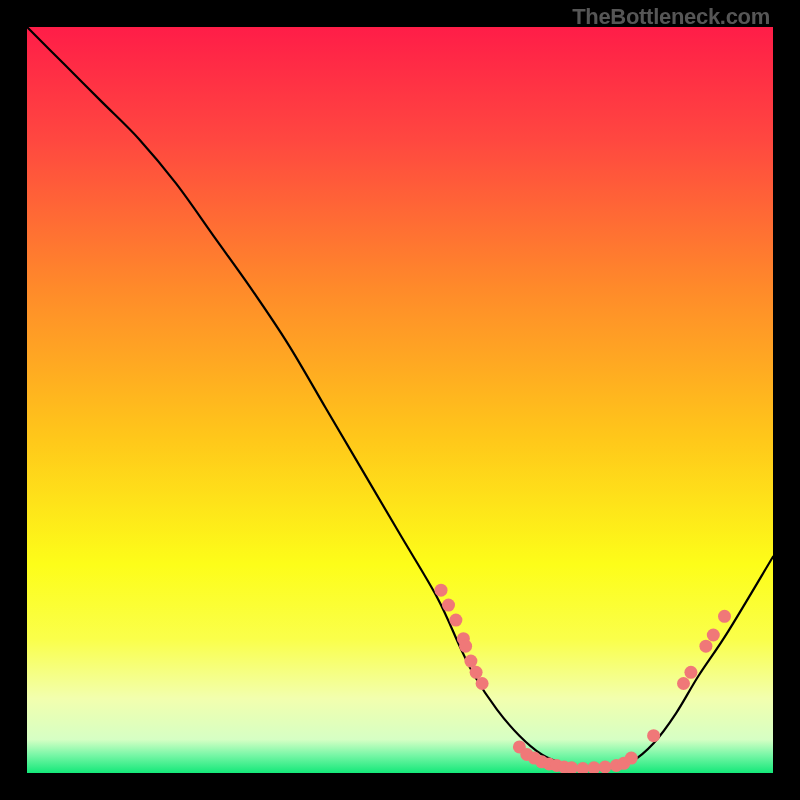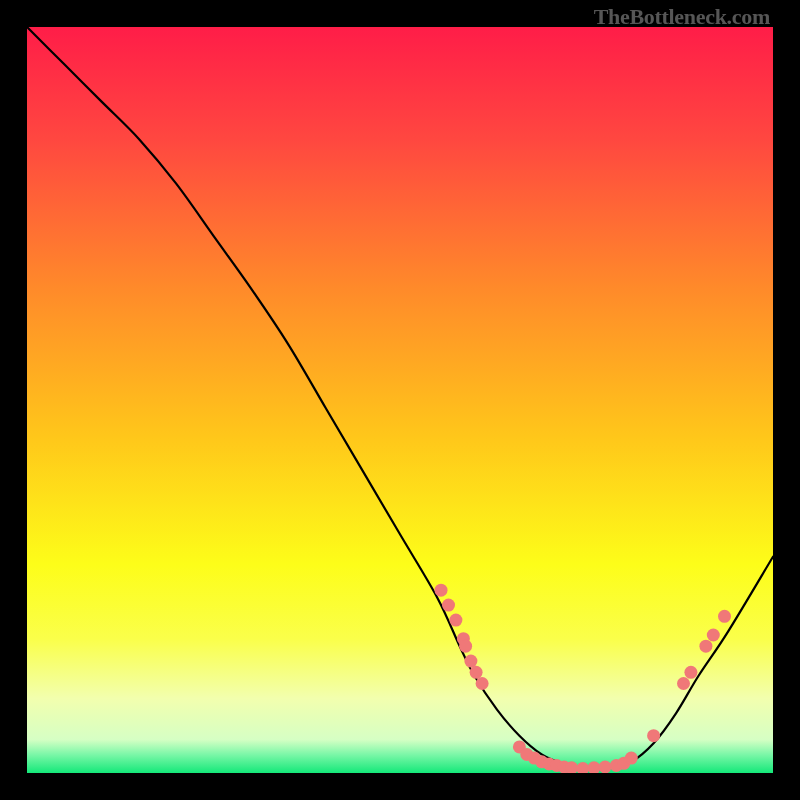--- a/index.html
+++ b/index.html
@@ -22,21 +22,21 @@
     position: absolute;
     left: 27px;
     top: 27px;
     width: 746px;
     height: 746px;
   }
   .watermark {
     position: absolute;
     top: 4px;
     right: 30px;
-    font-family: Liberation Serif, serif;
+    font-family: Liberation Sans, sans-serif;
     font-size: 22px;
     font-weight: bold;
     color: #565656;
     letter-spacing: -0.3px;
   }
   svg {
     position: absolute;
     left: 0;
     top: 0;
   }

